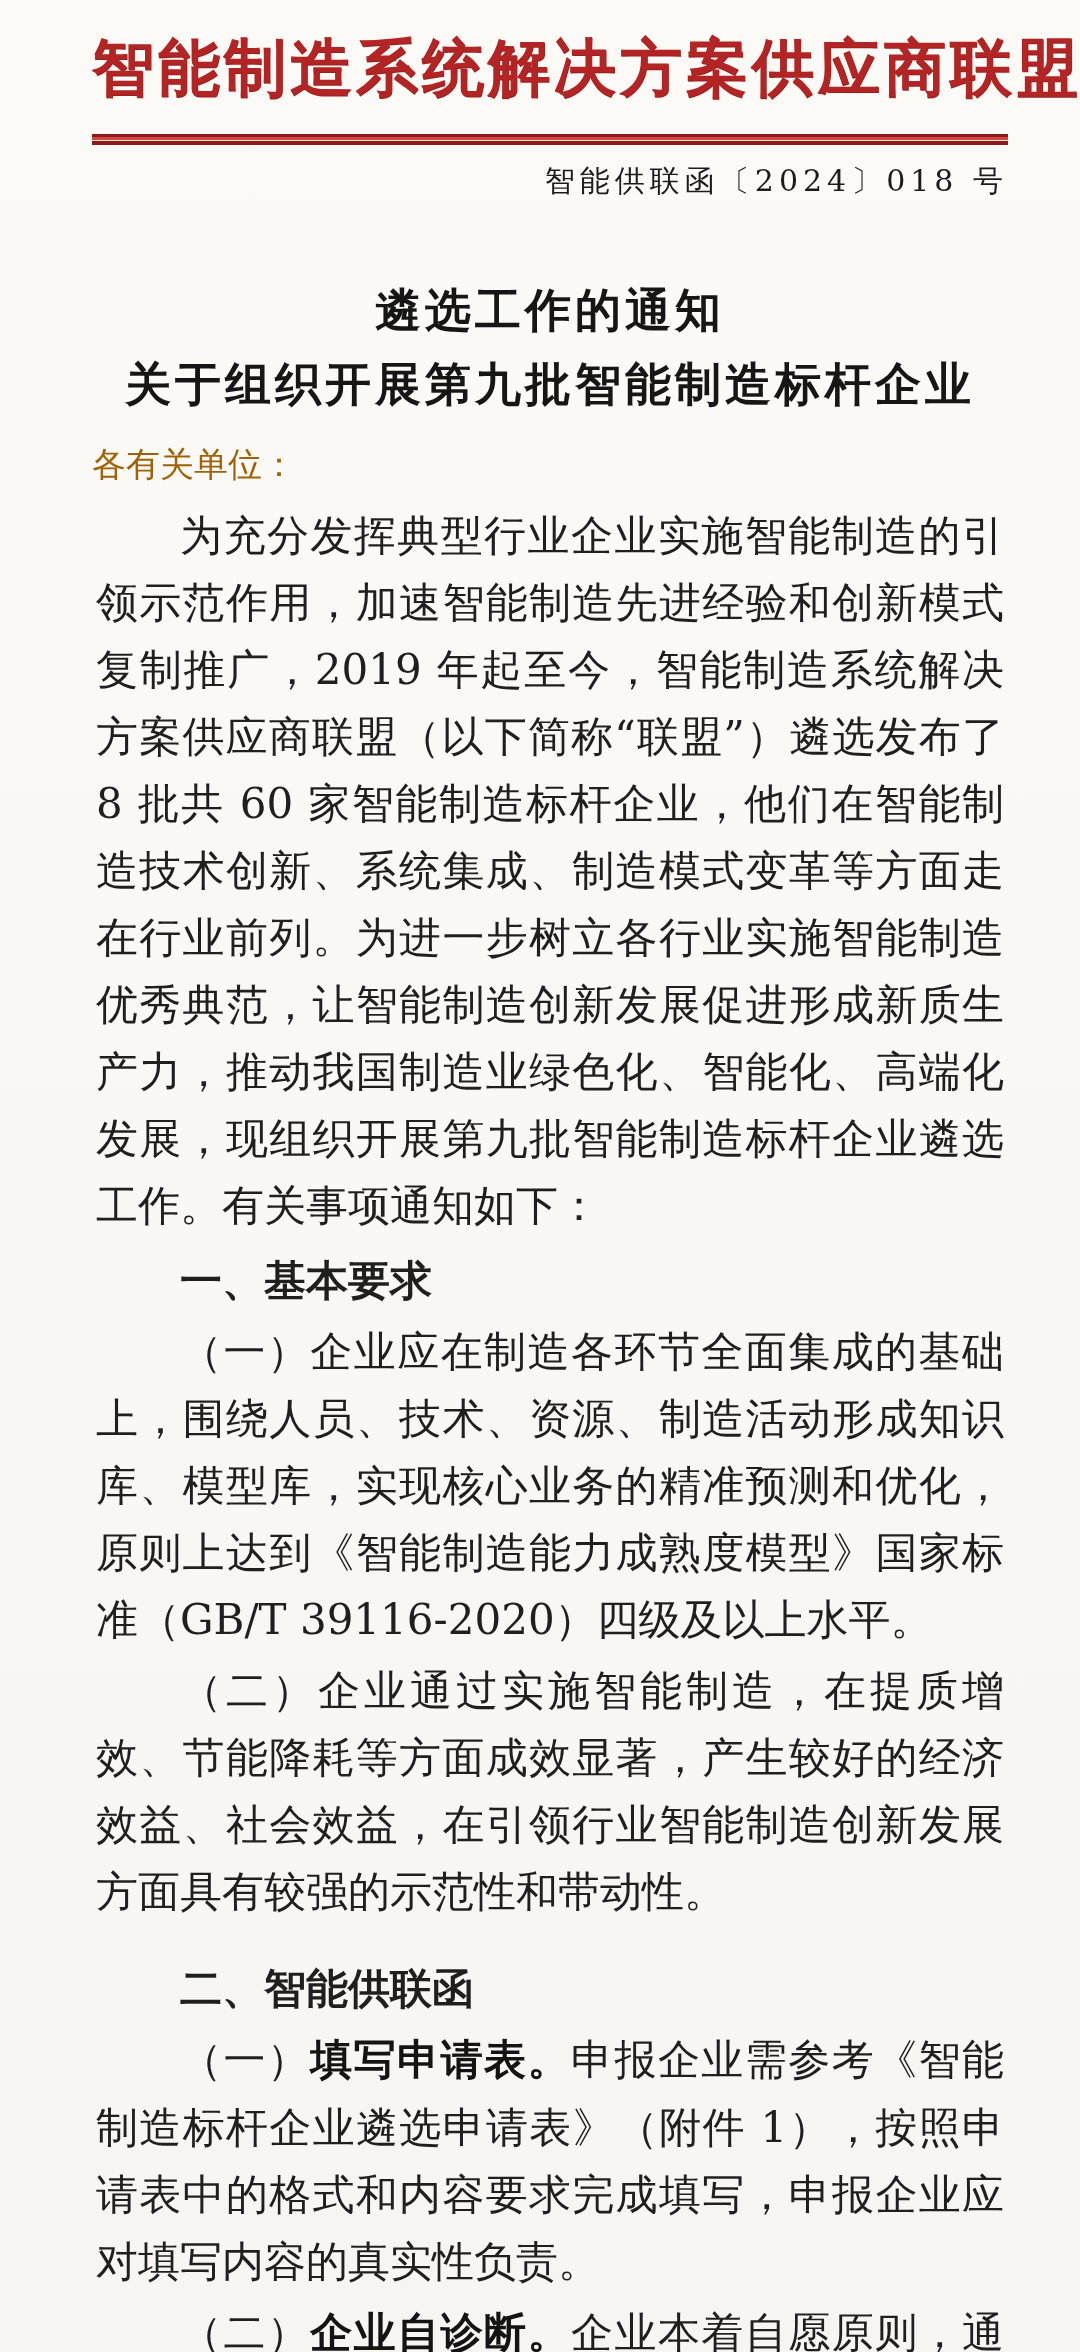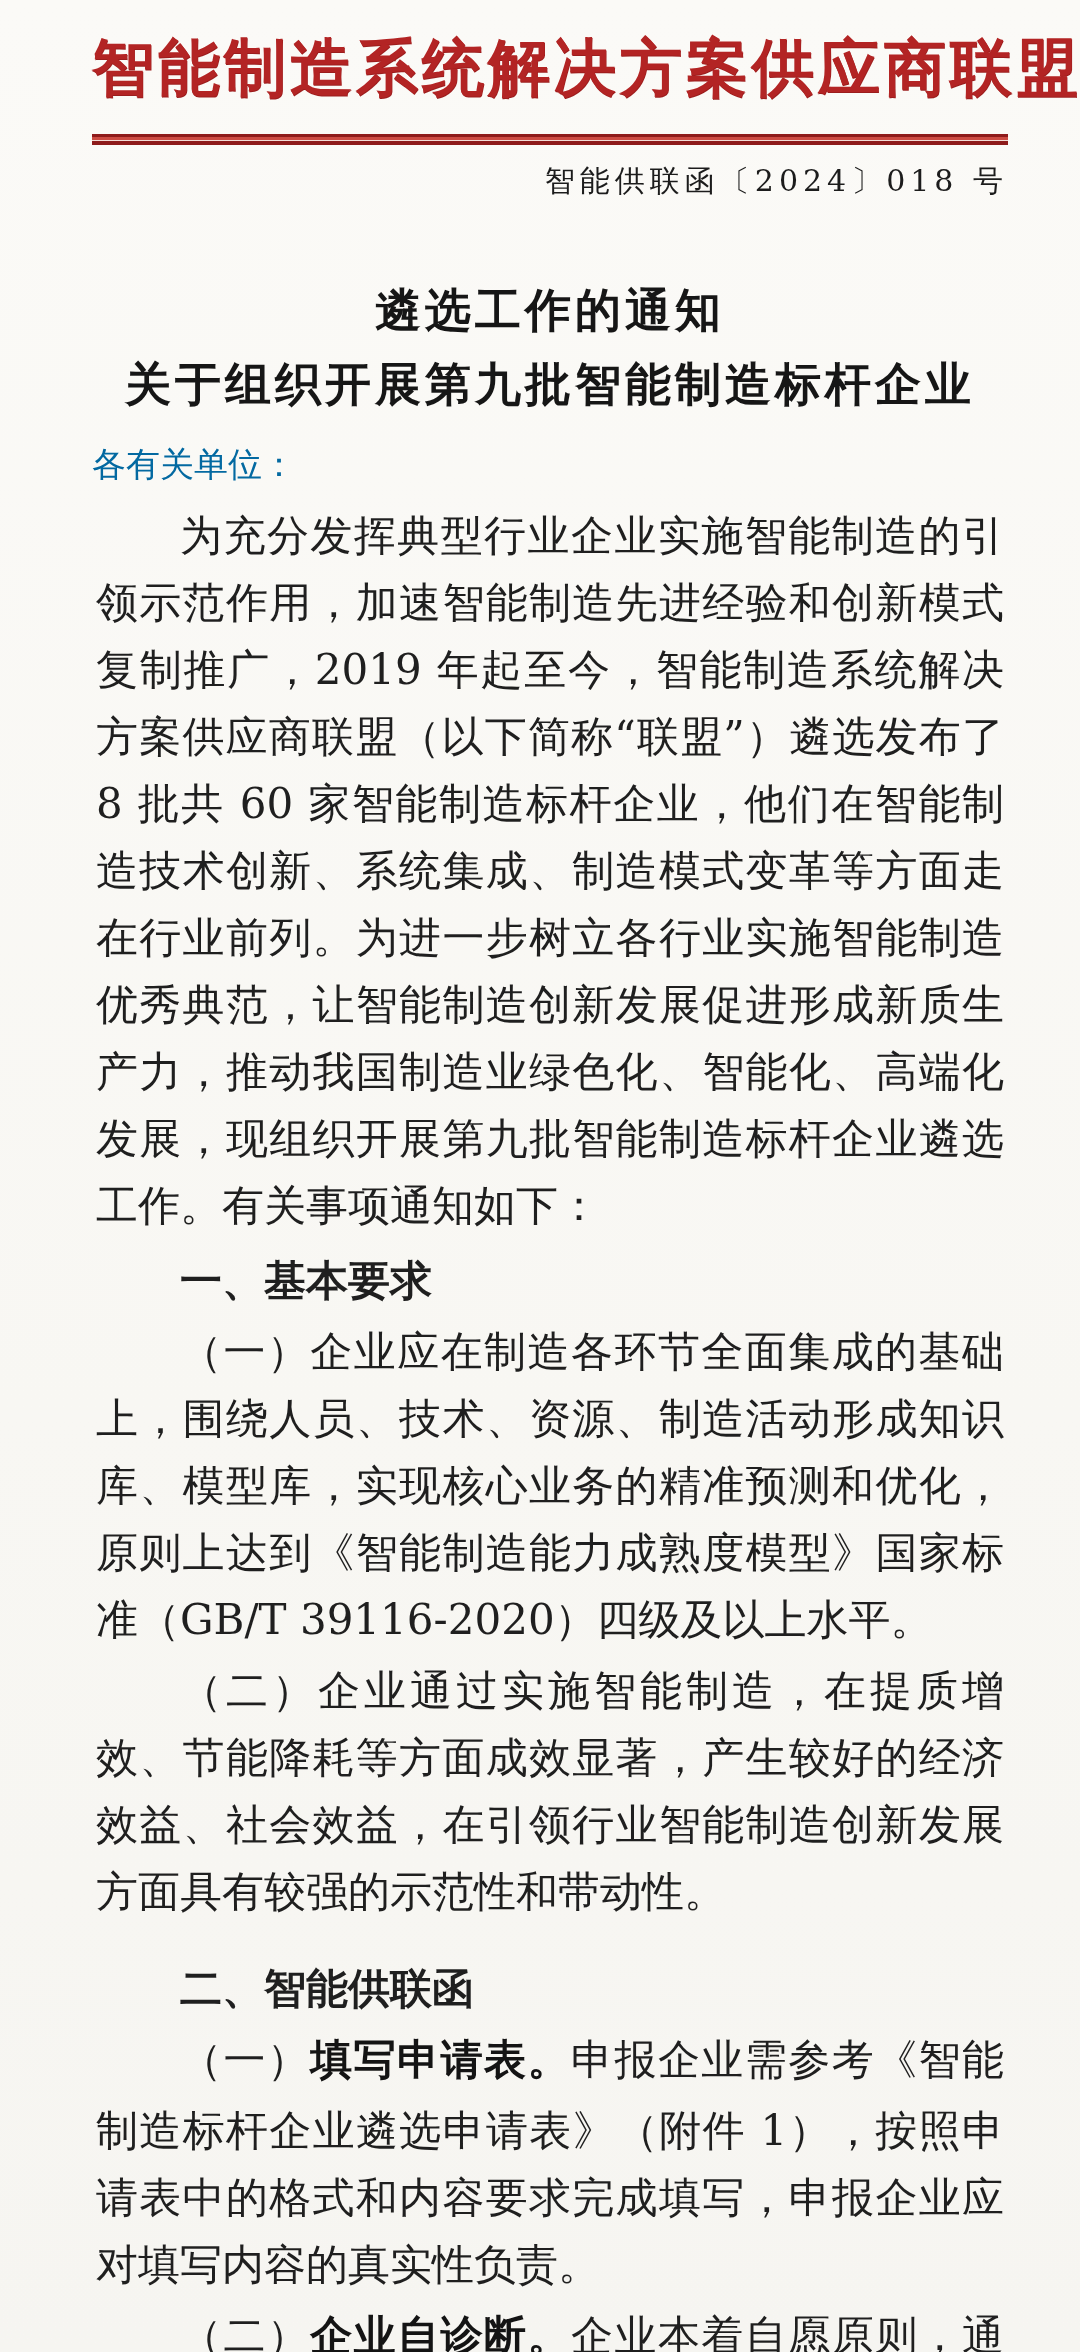--- a/index.html
+++ b/index.html
@@ -56,21 +56,21 @@
     font-size: 46px;
     line-height: 74px;
     letter-spacing: 4px;
     text-align: center;
     color: #161616;
   }
   .salutation {
     margin-top: 10px;
     font-size: 34px;
     line-height: 67px;
-    color: #0369a1;
+    color: #a16207;
   }
   .body-text p {
     margin: 4px;
     font-size: 42px;
     line-height: 67px;
     text-align: justify;
     text-indent: 2em;
     color: #1f1f1f;
   }
   .sec-heading {
@@ -79,21 +79,21 @@
     font-weight: 700;
     font-size: 34px;
     line-height: 67px;
     text-indent: 2em;
     color: #141414;
   }
   .sec-heading.first { margin-top: 8px; }
   .sec-heading.second { margin-top: 30px; }
   .mt-small { margin-top: 6px; }
   .runin-label {
-    font-family: Liberation Mono, monospace;
+    font-family: Liberation Serif, serif;
     font-weight: 700;
     color: #141414;
   }
 </style>
 </head>
 <body>
 
 <div class="page">
 
   <div class="org-title">智能制造系统解决方案供应商联盟</div>

